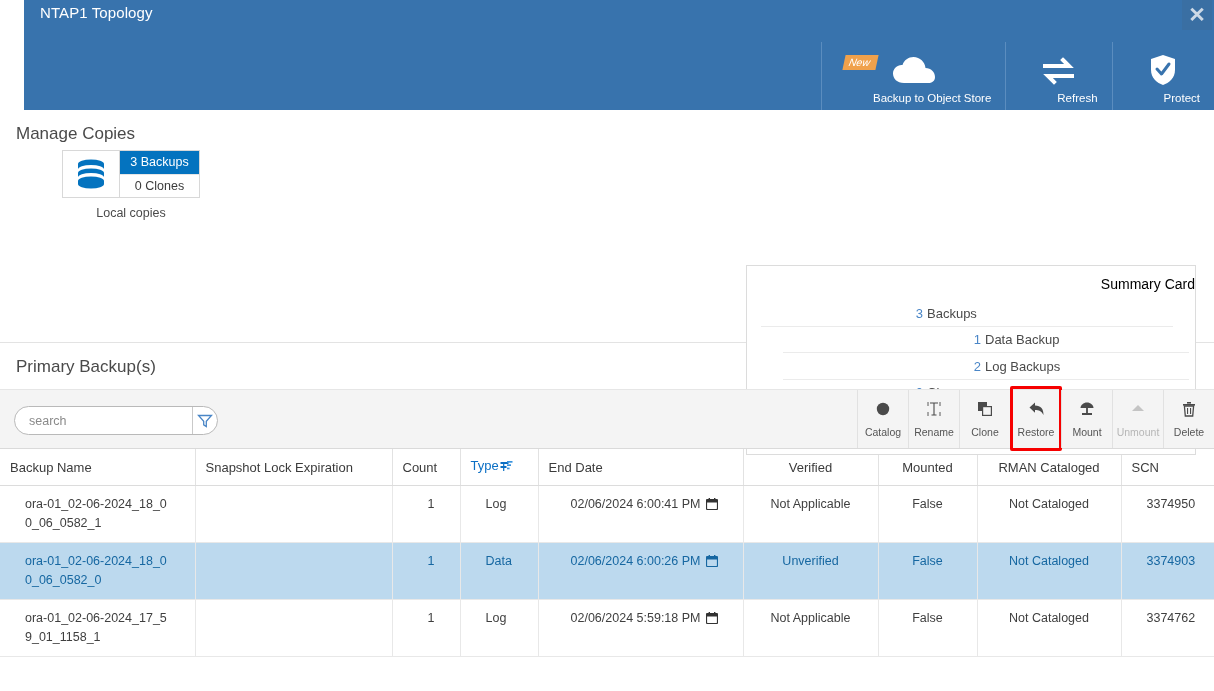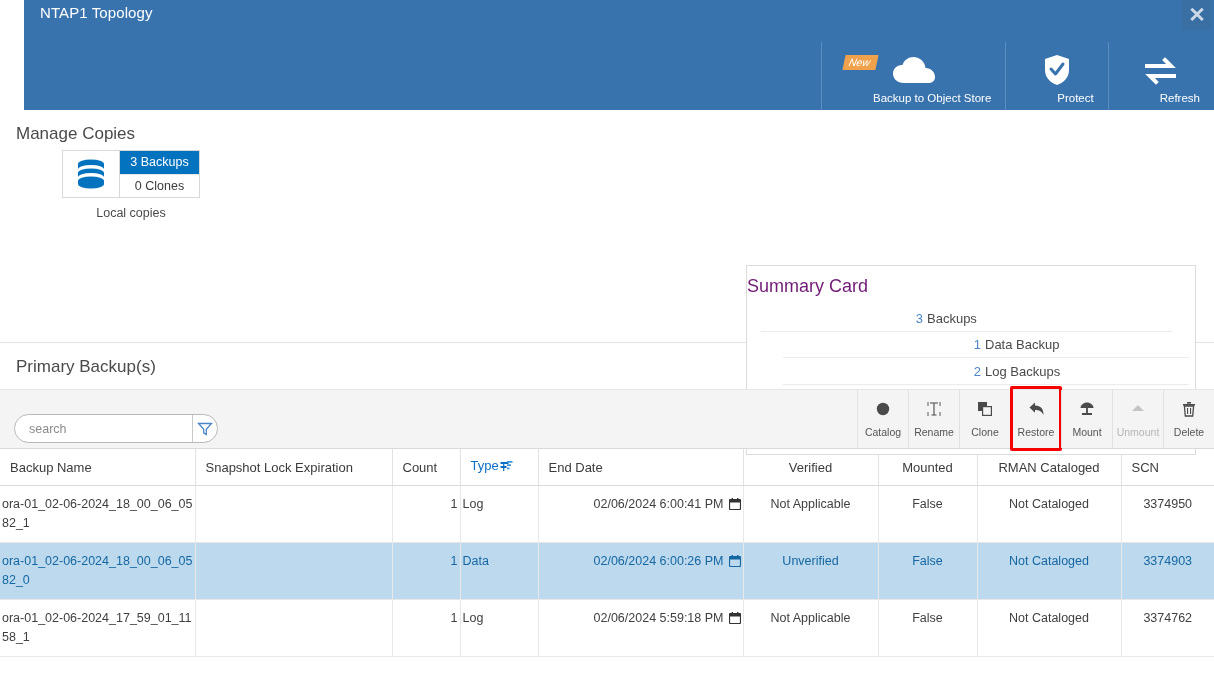--- a/index.html
+++ b/index.html
@@ -154,23 +154,23 @@
     position: absolute;
     left: 746px;
     top: 155px;
     width: 450px;
     height: 190px;
     border: 1px solid #dcdcdc;
     background: #ffffff;
     box-sizing: border-box;
   }
   .summary-title {
-    text-align: left;
-    font-size: 18px;
-    color: #701a75;
+    text-align: right;
+    font-size: 14px;
+    color: #000000;
     padding-top: 10px;
   }
   .summary-rows {
     margin-top: 8px;
   }
   .sum-row {
     display: flex;
     align-items: center;
     height: 26.5px;
     position: relative;
@@ -208,21 +208,21 @@
   .toolbar-row {
     position: relative;
     background: #f4f4f4;
     height: 58px;
     border-top: 1px solid #e6e6e6;
     border-bottom: 1px solid #dadada;
   }
   .search-wrap {
     position: absolute;
     left: 14px;
-    top: 24px;
+    top: 16px;
     display: flex;
     width: 204px;
     height: 29px;
     background: #ffffff;
     border: 1px solid #b9b9b9;
     border-radius: 15px;
     box-sizing: border-box;
     overflow: hidden;
   }
   .search-input {
@@ -300,21 +300,21 @@
     background: #ffffff;
     font-size: 13px;
     cursor: pointer;
     margin-left: 47px;
   }
   table.backups th.sorted { color: #0b6fc4; }
   table.backups th.right { text-align: left; }
   table.backups th.center { text-align: center; }
   table.backups th:last-child { border-right: 0; }
   table.backups td {
-    padding: 9px 2px;
+    padding: 9px 25px;
     border-right: 1px solid #e8e8e8;
     border-bottom: 1px solid #e8e8e8;
     vertical-align: top;
     color: #3f3f3f;
     line-height: 19px;
   }
   table.backups td:last-child { border-right: 0; text-align: center; }
   table.backups td.right { text-align: right; }
   table.backups td.center { text-align: center; }
   tr.selected td { background: #bcd9ee; color: #1667a1; }
@@ -336,35 +336,35 @@
       <span class="b-icon">
         <svg width="46" height="30" viewBox="0 0 46 30">
           <path d="M13 27 C6 27 2 22.5 2 17.5 C2 12.5 6.5 8.5 11.5 9 C13 4 17.5 1 22.5 1 C29 1 34 6 34.5 12 C40 12 44 16 44 21 C44 25 41 27 37 27 Z" fill="#ffffff"></path>
         </svg>
       </span>
       <span class="b-label">Backup to Object Store</span>
     </div>
 
     <div class="banner-action">
       <span class="b-icon">
+        <svg width="34" height="30" viewBox="0 0 34 30">
+          <path d="M3 10 H27 L21 4 M30 20 H6 L12 26" stroke="#ffffff" stroke-width="4" fill="none" stroke-linecap="square" stroke-linejoin="miter"></path>
+        </svg>
+      </span>
+      <span class="b-label">Refresh</span>
+    </div>
+
+    <div class="banner-action">
+      <span class="b-icon">
         <svg width="28" height="32" viewBox="0 0 28 32">
           <path d="M14 1 L26 5 V16 C26 24 20 29 14 31 C8 29 2 24 2 16 V5 Z" fill="#ffffff"></path>
           <path d="M8 15 L12.5 20 L20 10" stroke="#3873ad" stroke-width="3" fill="none" stroke-linecap="round" stroke-linejoin="round"></path>
         </svg>
       </span>
       <span class="b-label">Protect</span>
-    </div>
-
-    <div class="banner-action">
-      <span class="b-icon">
-        <svg width="34" height="30" viewBox="0 0 34 30">
-          <path d="M3 10 H27 L21 4 M30 20 H6 L12 26" stroke="#ffffff" stroke-width="4" fill="none" stroke-linecap="square" stroke-linejoin="miter"></path>
-        </svg>
-      </span>
-      <span class="b-label">Refresh</span>
     </div>
 
   </div>
 </div>
 
 <div class="manage-copies">
   <div class="sec-title">Manage Copies</div>
 
   <div class="copies-widget">
     <div class="copies-box">

